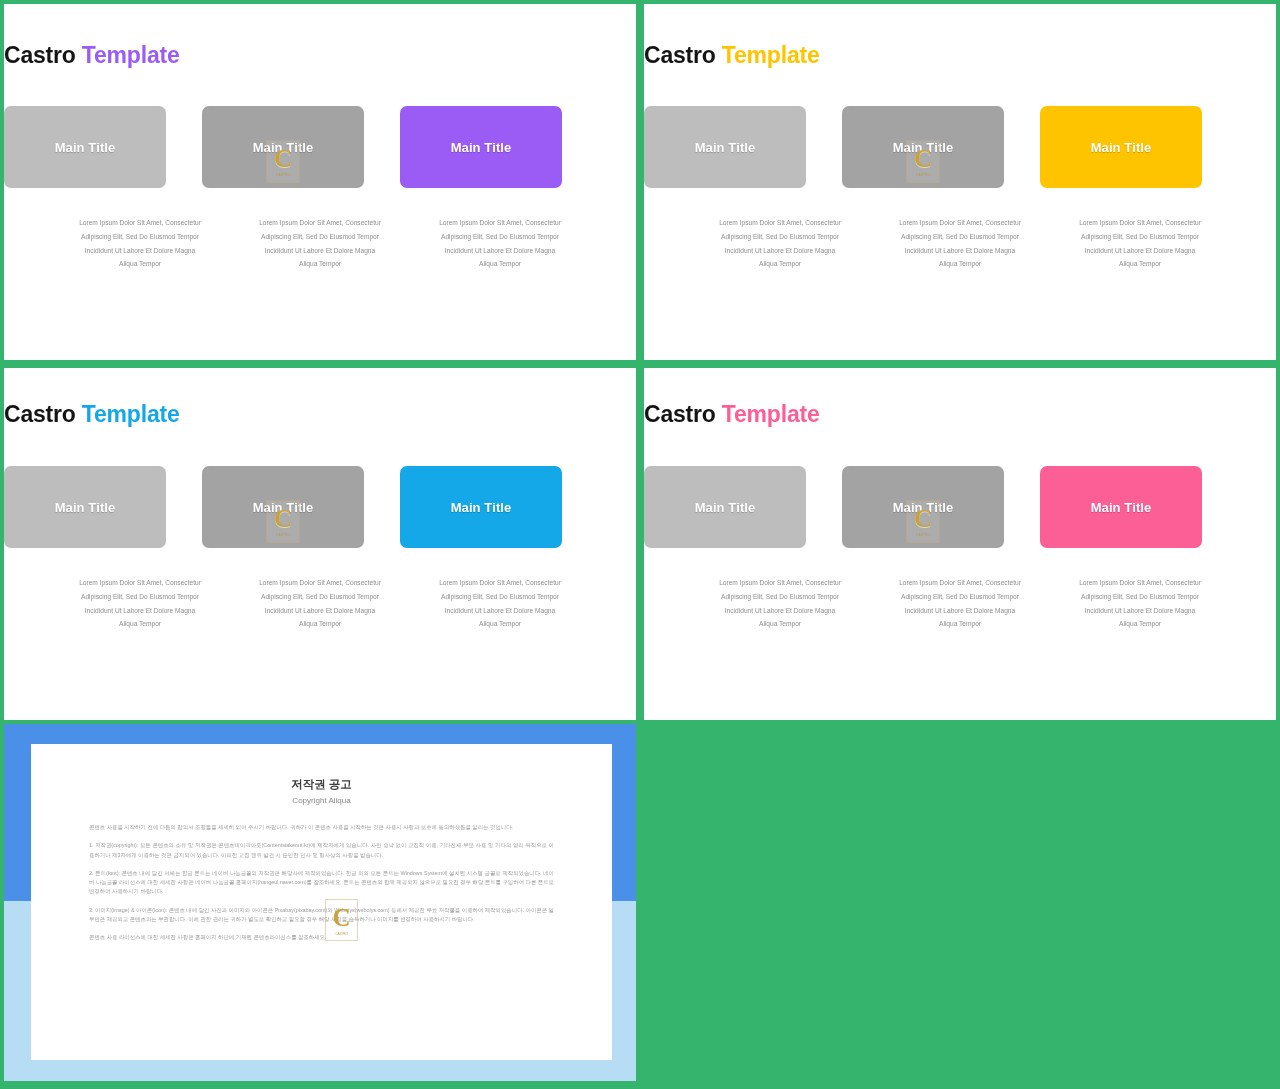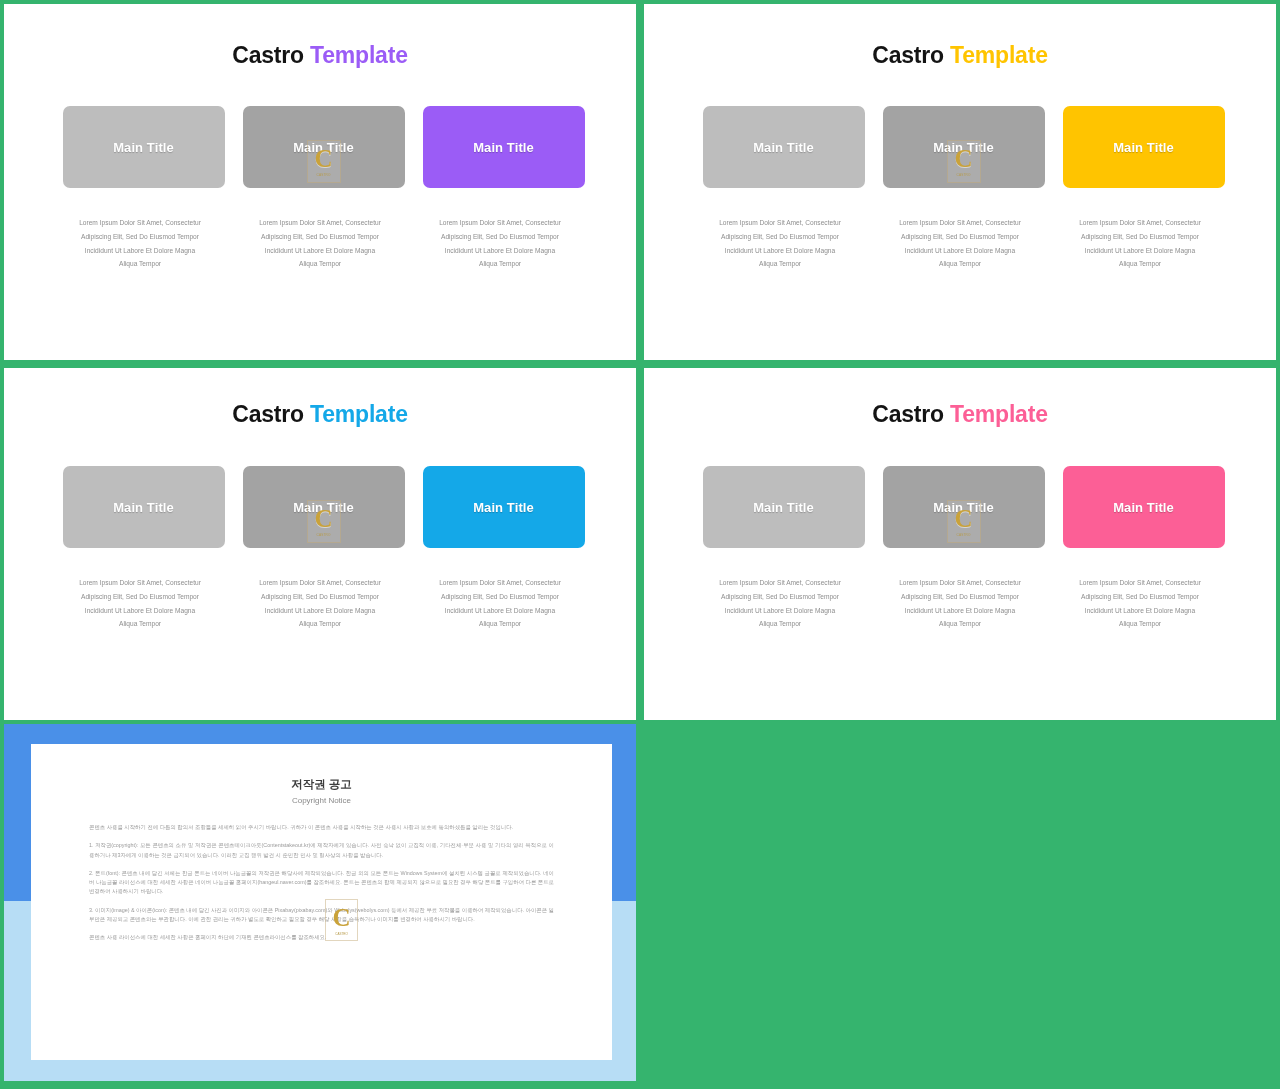--- a/index.html
+++ b/index.html
@@ -23,41 +23,39 @@
   }
   .slide.tl { left: 4px;   top: 4px;   width: 632px; height: 356px; }
   .slide.tr { left: 644px; top: 4px;   width: 632px; height: 356px; }
   .slide.ml { left: 4px;   top: 368px; width: 632px; height: 352px; }
   .slide.mr { left: 644px; top: 368px; width: 632px; height: 352px; }
   .slide.doc{ left: 4px;   top: 724px; width: 632px; height: 357px;
               background: #4a90e8; }
 
   
   .slide-title {
-    text-align: center;
+    text-align: left;
     font-size: 23px;
     font-weight: bold;
     letter-spacing: -0.2px;
     white-space: nowrap;
   }
   .slide.tl .slide-title,
   .slide.tr .slide-title { margin-top: 38px; }
   .slide.ml .slide-title,
   .slide.mr .slide-title { margin-top: 33px; }
   .t-black { color: #141414; }
   .t-accent { }
 
   
   .card-row {
     display: flex;
-    justify-content: center;
-    gap: 18px;
+    gap: 36px;
     margin-top: 37px;
     position: relative;
-    padding-left: 7px;
   }
   .slide.ml .card-row,
   .slide.mr .card-row { margin-top: 38px; }
 
   .card {
     width: 162px;
     height: 82px;
     border-radius: 7px;
     display: flex;
     align-items: center;
@@ -359,21 +357,21 @@
           <span>Incididunt Ut Labore Et Dolore Magna</span>
           <span>Aliqua Tempor</span>
         </div>
     </div>
   </div>
 
   <div class="slide doc" style="background: rgb(74, 144, 232);">
     <div class="doc-blue-lower" style="background: rgb(183, 221, 245);"></div>
     <div class="doc-page">
       <div class="doc-title">저작권 공고</div>
-      <div class="doc-subtitle">Copyright Notice</div>
+      <div class="doc-subtitle">Copyright Aliqua</div>
       <div class="doc-body">
         <div class="doc-para">콘텐츠 사용을 시작하기 전에 다음의 합의서 조항들을 세세히 읽어 주시기 바랍니다. 귀하가 이 콘텐츠 사용을 시작하는 것은 사용시 사항과 보호에 동의하셨음을 알리는 것입니다.</div>
         <div class="doc-para">1. 저작권(copyright): 모든 콘텐츠의 소유 및 저작권은 콘텐츠테이크아웃(Contentstakeout.kr)에 제작자에게 있습니다. 사전 승낙 없이 교집적 이용, 기타전체·부분 사용 및 기타의 영리 목적으로 이용하거나 제3자에게 이용하는 것은 금지되어 있습니다. 이러한 교집 행위 발견 시 준민한 민사 및 형사상의 사항을 받습니다.</div>
         <div class="doc-para">2. 폰트(font): 콘텐츠 내에 담긴 서체는 한글 폰트는 네이버 나눔글꼴의 저작권은 해당사에 제작되었습니다. 한글 외의 모든 폰트는 Windows System에 설치된 시스템 글꼴로 제작되었습니다. 네이버 나눔글꼴 라이선스에 대한 세세한 사항은 네이버 나눔글꼴 홈페이지(hangeul.naver.com)를 참조하세요. 폰트는 콘텐츠의 함께 제공되지 않으므로 필요한 경우 해당 폰트를 구입하여 다른 폰트로 변경하여 사용하시기 바랍니다.</div>
         <div class="doc-para">3. 이미지(image) &amp; 아이콘(icon): 콘텐츠 내에 담긴 사진과 이미지와 아이콘은 Pixabay(pixabay.com)와 Webolys(webolys.com) 등에서 제공한 무료 저작물을 이용하여 제작되었습니다. 아이콘은 일부만은 제공되고 콘텐츠와는 무관합니다. 이에 관한 권리는 귀하가 별도로 확인하고 필요할 경우 해당 사항을 습득하거나 이미지를 변경하여 사용하시기 바랍니다.</div>
         <div class="doc-para">콘텐츠 사용 라이선스에 대한 세세한 사항은 홈페이지 하단에 기재된 콘텐츠라이선스를 참조하세요.</div>
         <div class="doc-watermark">
           <span class="wm-c">C</span>
           <span class="wm-sub">CASTRO</span>
         </div>

